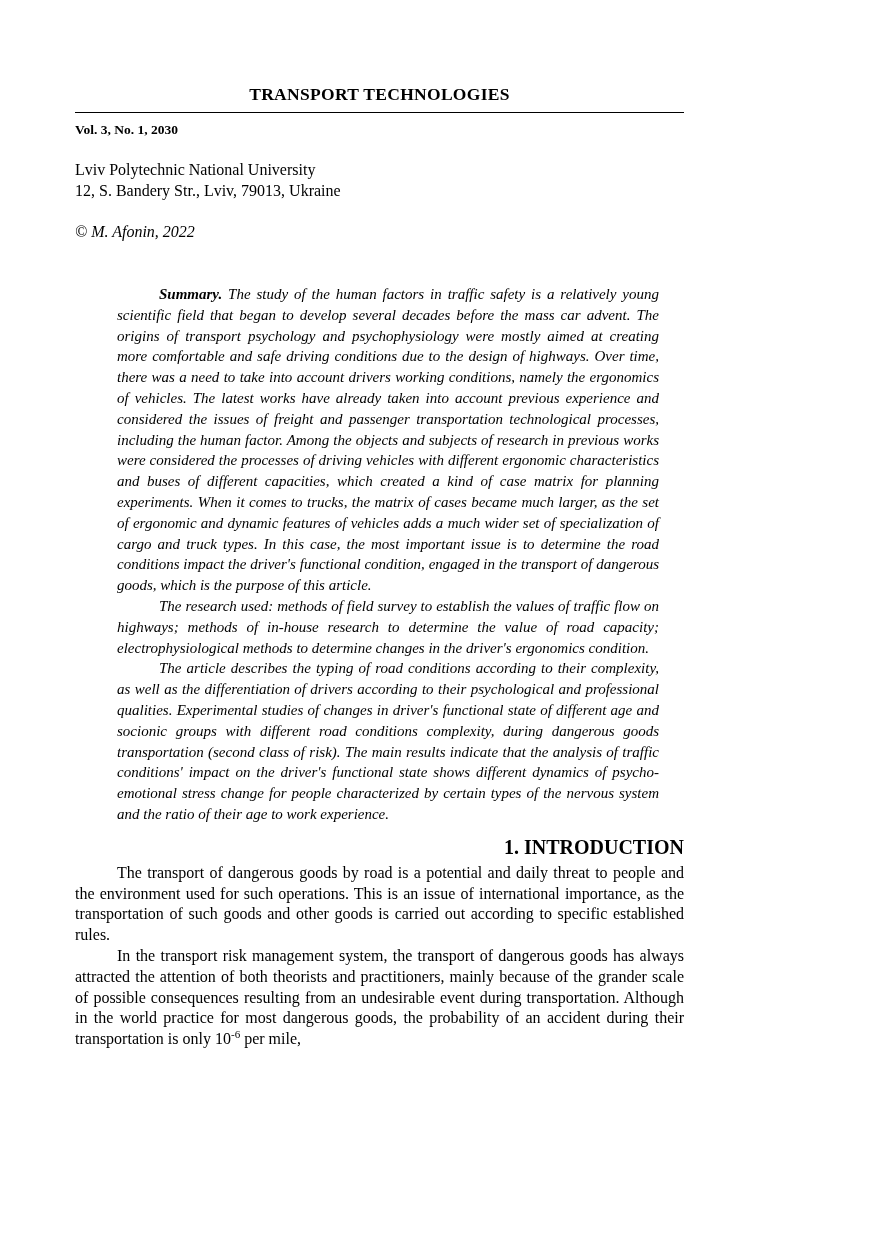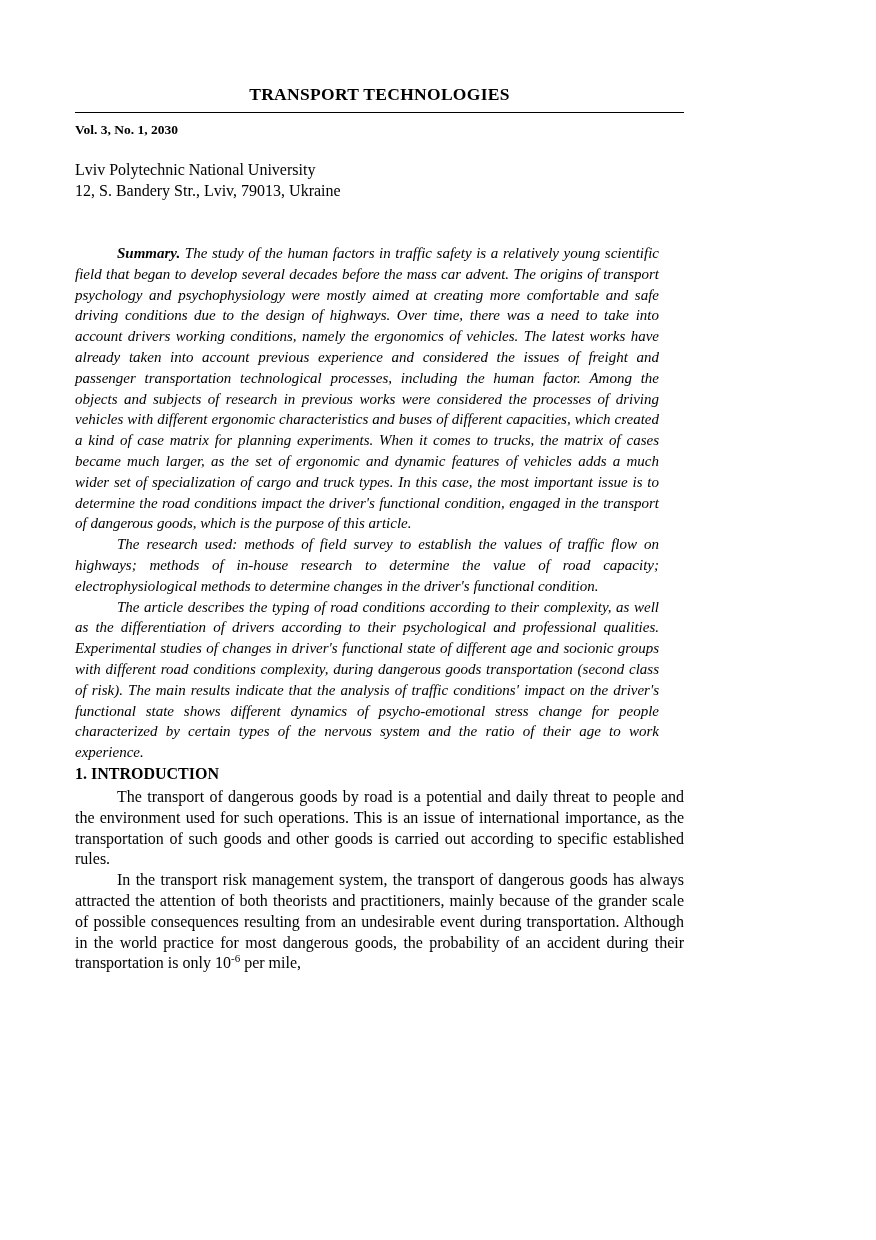--- a/index.html
+++ b/index.html
@@ -46,35 +46,36 @@
   .copyright { font-style: italic; }
   .article-title {
     margin-top: 42px;
     text-align: center;
     font-weight: bold;
     font-size: 18px;
     line-height: 26px;
   }
   .abstract-block {
     margin-top: 18px;
+    margin-left: 42px;
     margin-right: 25px;
     font-size: 15px;
     line-height: 20.8px;
     text-align: justify;
     font-style: italic;
   }
   .abstract-block p {
     text-indent: 42px;
   }
   .summary-label, .keywords-label { font-weight: bold; }
   .intro-heading {
-    margin-top: 2px;
-    text-align: left;
+    margin-top: 11px;
+    text-align: right;
     font-weight: bold;
-    font-size: 16px;
+    font-size: 20px;
   }
   .intro-body {
     margin-top: 4px;
     font-size: 16px;
     line-height: 20.8px;
     text-align: justify;
   }
   .intro-body p {
     text-indent: 42px;
   }
@@ -94,28 +95,29 @@
   <hr class="header-rule">
 
   <div class="volume-line">Vol. 3, No. 1, 2030</div>
 
   <div class="author-block">
     <div>Lviv Polytechnic National University</div>
     <div>12, S. Bandery Str., Lviv, 79013, Ukraine</div>
   </div>
 
   <div class="meta-block">
+    <div class="copyright">© M. Afonin, 2022</div>
   </div>
 
   <div class="article-title">
   </div>
 
   <div class="abstract-block">
     <p><span class="summary-label">Summary.</span><span> The study of the human factors in traffic safety is a relatively young scientific field that began to develop several decades before the mass car advent. The origins of transport psychology and psychophysiology were mostly aimed at creating more comfortable and safe driving conditions due to the design of highways. Over time, there was a need to take into account drivers working conditions, namely the ergonomics of vehicles. The latest works have already taken into account previous experience and considered the issues of freight and passenger transportation technological processes, including the human factor. Among the objects and subjects of research in previous works were considered the processes of driving vehicles with different ergonomic characteristics and buses of different capacities, which created a kind of case matrix for planning experiments. When it comes to trucks, the matrix of cases became much larger, as the set of ergonomic and dynamic features of vehicles adds a much wider set of specialization of cargo and truck types. In this case, the most important issue is to determine the road conditions impact the driver's functional condition, engaged in the transport of dangerous goods, which is the purpose of this article.</span></p>
-    <p>The research used: methods of field survey to establish the values of traffic flow on highways; methods of in-house research to determine the value of road capacity; electrophysiological methods to determine changes in the driver's functional condition.</p>
+    <p>The research used: methods of field survey to establish the values of traffic flow on highways; methods of in-house research to determine the value of road capacity; electrophysiological methods to determine changes in the driver's ergonomics condition.</p>
     <p>The article describes the typing of road conditions according to their complexity, as well as the differentiation of drivers according to their psychological and professional qualities. Experimental studies of changes in driver's functional state of different age and socionic groups with different road conditions complexity, during dangerous goods transportation (second class of risk). The main results indicate that the analysis of traffic conditions' impact on the driver's functional state shows different dynamics of psycho-emotional stress change for people characterized by certain types of the nervous system and the ratio of their age to work experience.</p>
   </div>
 
   <div class="intro-heading">1. INTRODUCTION</div>
 
   <div class="intro-body">
     <p>The transport of dangerous goods by road is a potential and daily threat to people and the environment used for such operations. This is an issue of international importance, as the transportation of such goods and other goods is carried out according to specific established rules.</p>
     <p><span>In the transport risk management system, the transport of dangerous goods has always attracted the attention of both theorists and practitioners, mainly because of the grander scale of possible consequences resulting from an undesirable event during transportation. Although in the world practice for most dangerous goods, the probability of an accident during their transportation is only 10</span><sup>-6</sup><span> per mile,</span></p>
   </div>
 

